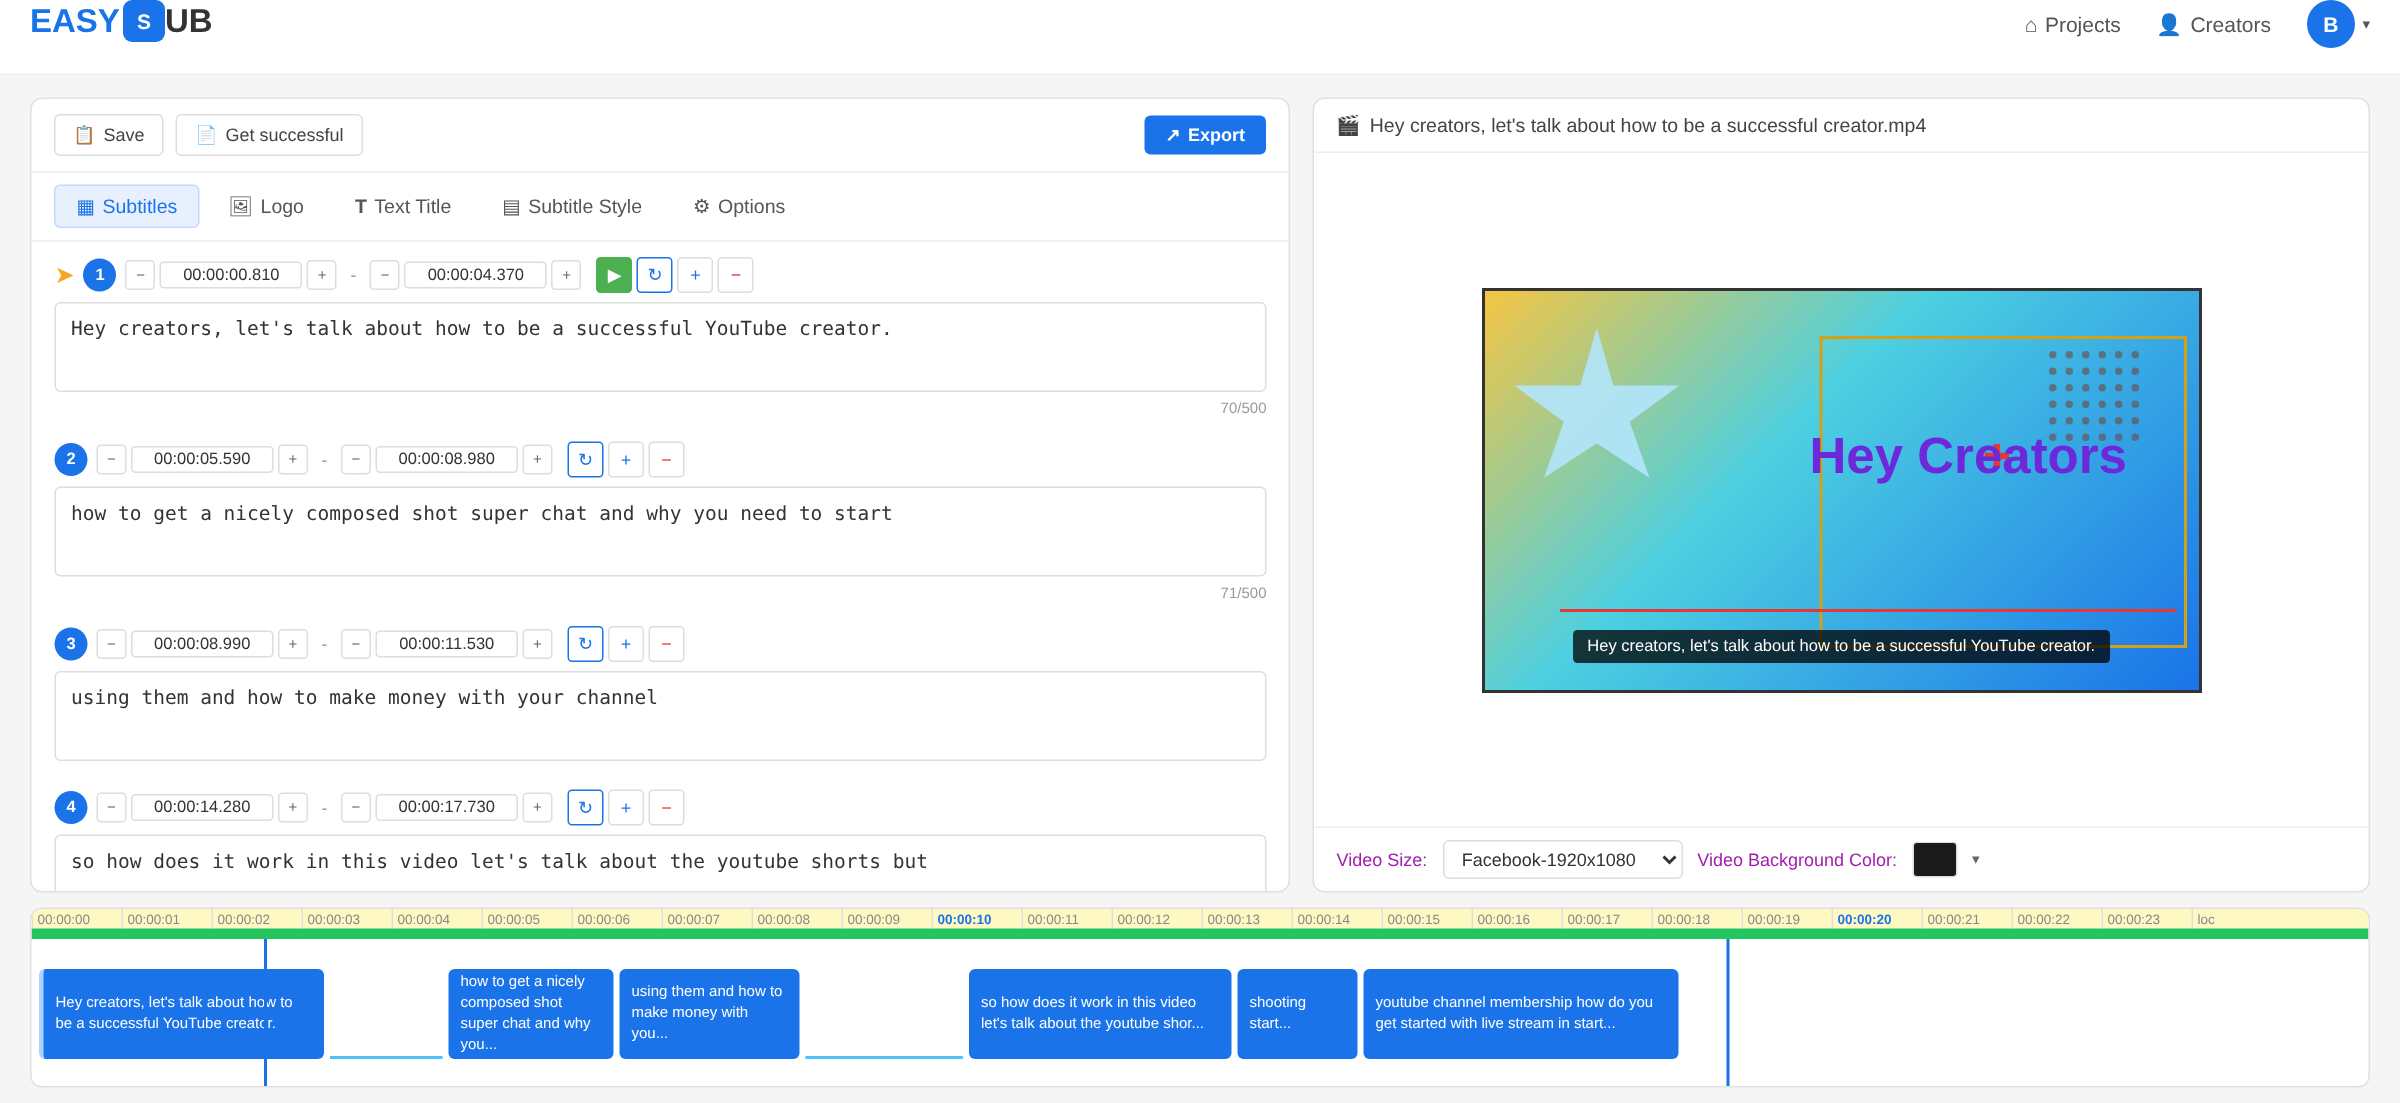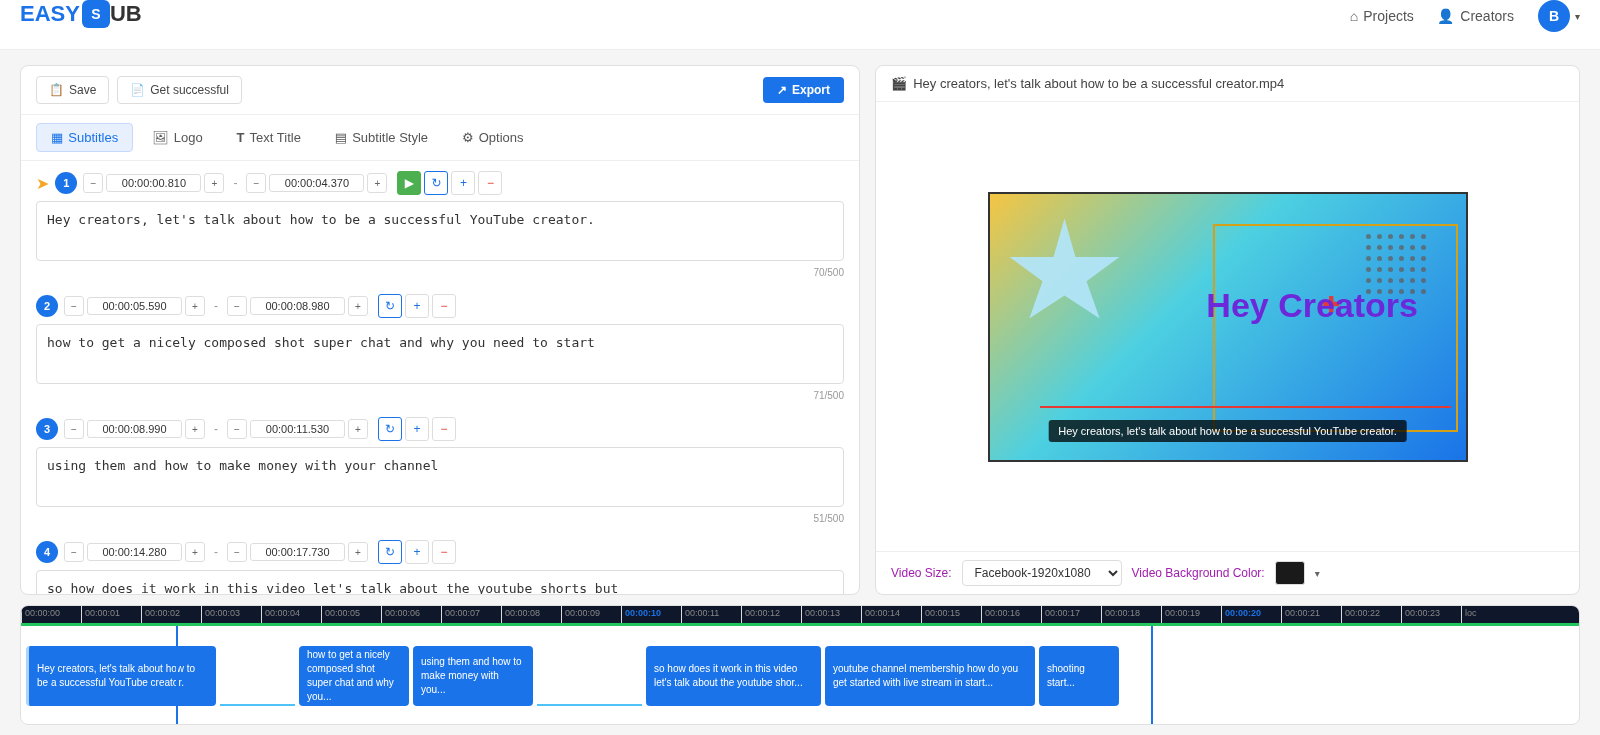--- a/index.html
+++ b/index.html
@@ -149,22 +149,22 @@
       border-radius: 3px; cursor: pointer;
     }
     .dropdown-arrow { font-size: 10px; color: #666; }
 
     
     .timeline-container {
       background: #fff; border-radius: 8px; border: 1px solid #e0e0e0;
       overflow: hidden; height: 120px;
     }
     .timeline-ruler {
-      height: 20px; background: #0f172a; border-bottom: 3px solid #22c55e;
-      display: flex; overflow: hidden; position: relative;
+      height: 20px; background: #fef9c3; border-bottom: 7px solid #22c55e;
+      display: flex; align-items: center; overflow: hidden; position: relative;
     }
     .ruler-ticks { display: flex; width: 100%; }
     .ruler-tick {
       flex: 0 0 auto; font-size: 9px; color: #888;
       border-left: 1px solid #ddd; padding: 2px 3px; min-width: 60px;
     }
     .ruler-tick.highlight { color: #1a73e8; font-weight: 700; }
     .timeline-tracks {
       height: 100px; display: flex; align-items: center;
       overflow-x: auto; overflow-y: hidden; padding: 5px 0 5px 5px;
@@ -336,21 +336,20 @@
               <input class="time-input" type="text" value="00:00:11.530" style="">
               <button class="time-btn">+</button>
             </div>
             <div class="action-btns">
               <button class="action-btn refresh">↻</button>
               <button class="action-btn plus">+</button>
               <button class="action-btn minus">−</button>
             </div>
           </div>
           <textarea class="subtitle-text" style="">using them and how to make money with your channel</textarea>
-          <div class="char-count">51/500</div>
         </div>
 
         <div class="subtitle-item">
           <div class="subtitle-header">
             <div class="subtitle-num" style="background:#1a73e8;">4</div>
             <div class="time-control">
               <button class="time-btn">−</button>
               <input class="time-input" type="text" value="00:00:14.280" style="">
               <button class="time-btn">+</button>
             </div>
@@ -497,24 +496,24 @@
         <div class="track-clip" style="width:120px;">
           using them and how to make money with you...
         </div>
 
         <div class="track-gap" style="width:105px;height:60px;border-bottom:2px solid #4fc3f7;"></div>
 
         <div class="track-clip" style="width:175px;">
           so how does it work in this video let's talk about the youtube shor...
         </div>
 
+        <div class="track-clip" style="width:80px;">
+          shooting start...
+        </div>
+
         <div class="track-clip" style="width:210px;">
           youtube channel membership how do you get started with live stream in start...
         </div>
-
-        <div class="track-clip" style="width:80px;">
-          shooting start...
-        </div>
       </div>
     </div>
   </div>
 
 </div>
 
 </body></html>

